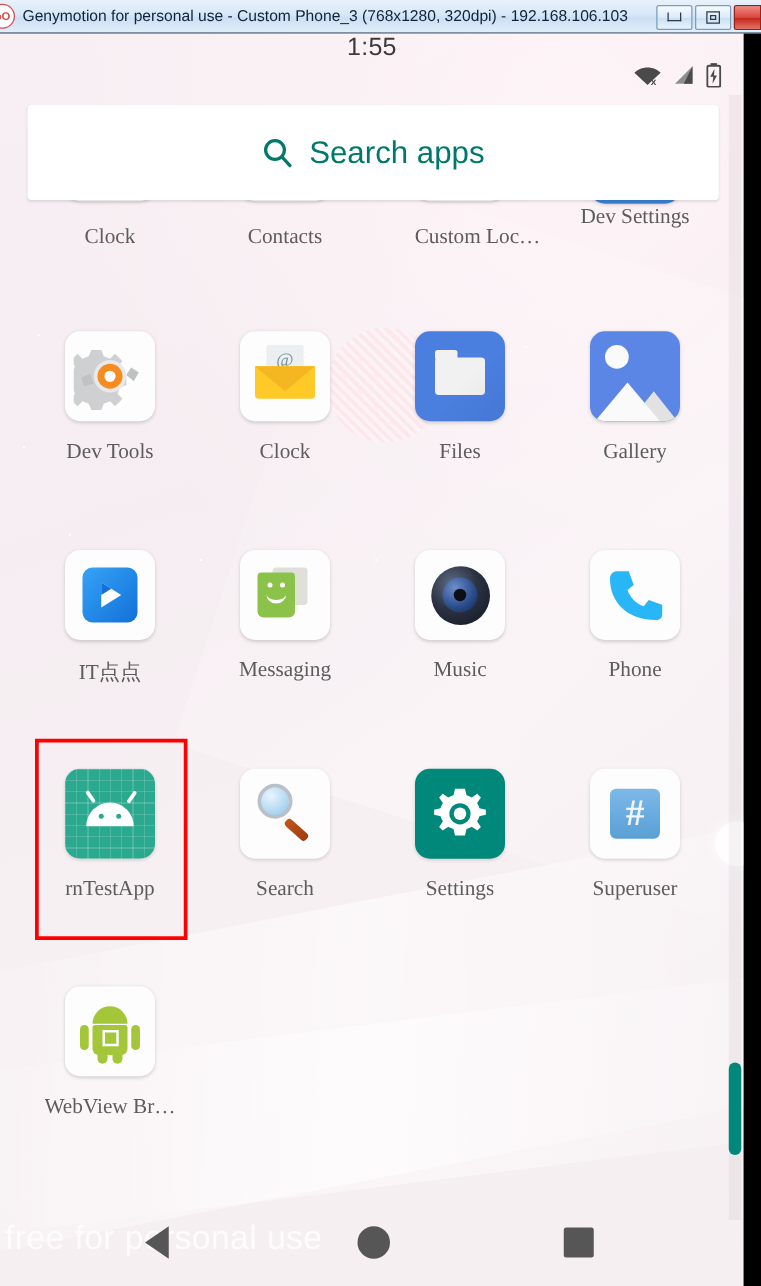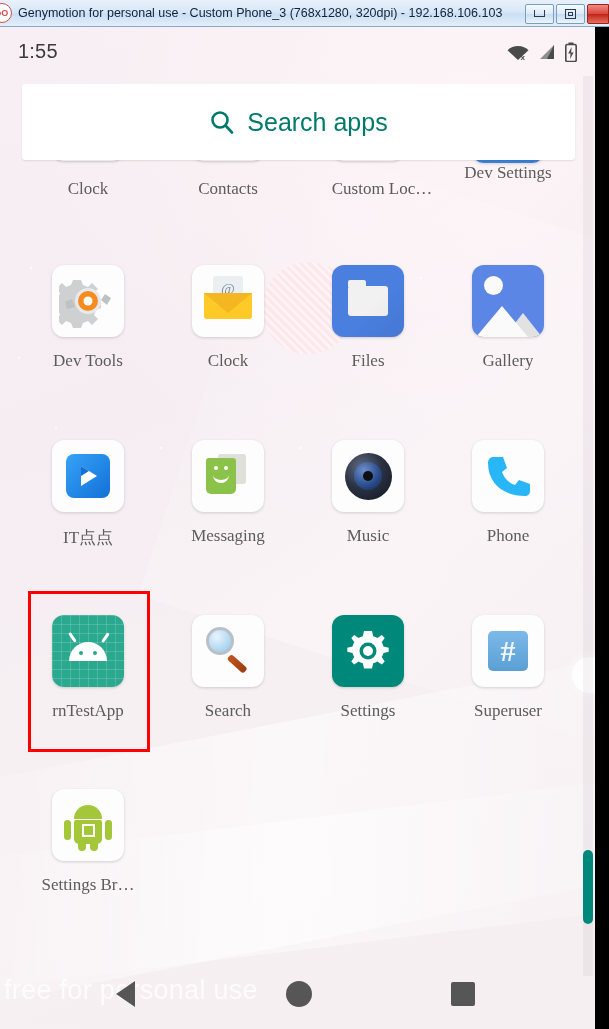--- a/index.html
+++ b/index.html
@@ -86,21 +86,21 @@
   #wall-dot-big {
     position:absolute; left:572px; top:630px; width:36px; height:36px;
     border-radius:50%; background: rgba(255,255,255,0.9);
     box-shadow: 0 0 12px rgba(255,255,255,0.8);
   }
   .speck { position:absolute; width:2px; height:2px; border-radius:50%; background: rgba(255,255,255,0.9); }
 
   
   #statusbar {
     position: absolute; left:0; top:0; width: 595px; height: 49px;
-    display:flex; align-items:center; padding: 0 18px;
+    display:flex; align-items:center; padding: 0 18px; flex-direction: column;
   }
   #status-time { font-size: 20px; color:#3b3b3b; letter-spacing:.2px; }
   #status-icons { margin-left:auto; display:flex; align-items:center; gap:9px; }
 
   
   #search-bar {
     position:absolute; left:22px; top:57px; width:553px; height:76px;
     background:#ffffff; border-radius:3px;
     box-shadow: 0 1px 2px rgba(0,0,0,0.10);
     display:flex; align-items:center; justify-content:center; gap:12px;
@@ -446,21 +446,21 @@
     <div class="app-cell" style="left:18px;top:762px">
       <div class="app-icon ic-white">
         <div class="wv-head"></div>
         <div class="wv-arm" style="left:12px"></div>
         <div class="wv-arm" style="right:12px"></div>
         <div class="wv-body"></div>
         <div class="wv-leg" style="left:26px"></div>
         <div class="wv-leg" style="right:26px"></div>
         <div class="wv-cube"></div>
       </div>
-      <div class="app-label">Settings Br…</div>
+      <div class="app-label">WebView Br…</div>
     </div>
   </div>
 
   <div id="search-bar">
     <svg width="26" height="26" viewBox="0 0 26 26">
       <circle cx="11" cy="11" r="7.5" fill="none" stroke="#00796B" stroke-width="2.6"></circle>
       <line x1="16.5" y1="16.5" x2="23" y2="23.5" stroke="#00796B" stroke-width="2.6" stroke-linecap="round"></line>
     </svg>
     <div id="search-label">Search apps</div>
   </div>

